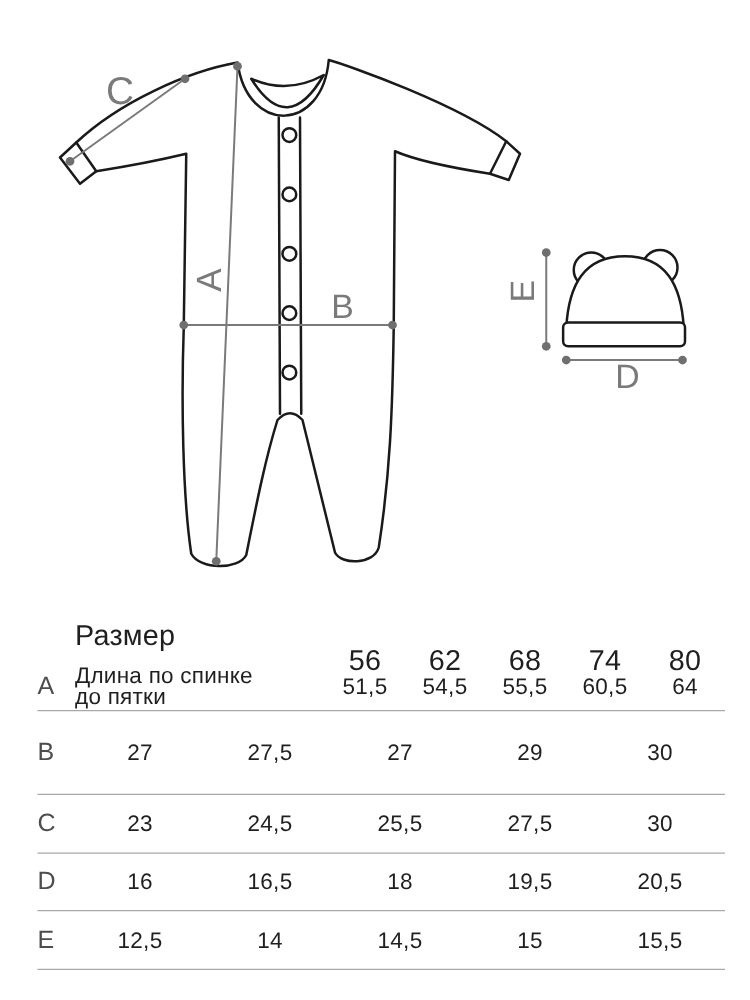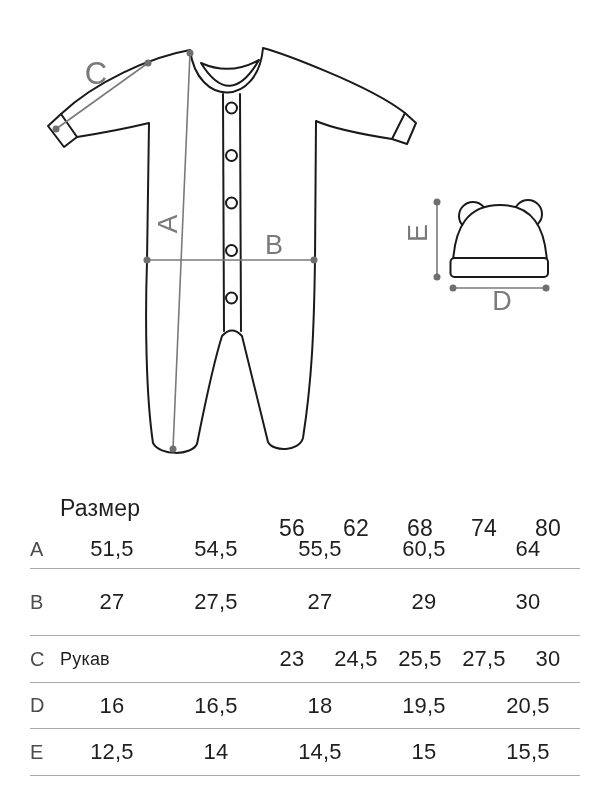--- a/index.html
+++ b/index.html
@@ -15,21 +15,21 @@
   .mdot{fill:#6f6f6f;stroke:none;}
   .mlabel{fill:#7a7a7a;}
   .size-table{position:absolute;top:487px;left:30px;width:550px;}
   .t-row{display:flex;align-items:center;border-bottom:1px solid #a9a9a9;box-sizing:border-box;}
   .t-row.no-line{border-bottom:none;align-items:center;}
   .t-header{height:43px;}
   .cell-letter{width:30px;flex:0 0 30px;font-size:20px;color:#4d4d4d;letter-spacing:.3px;}
   .cell-label{width:200px;flex:0 0 200px;font-size:18px;line-height:17px;letter-spacing:.2px;
               white-space:pre-line;color:#1f1f1f;}
   .t-header .cell-label{font-size:23px;line-height:23px;}
-  .cell-val{flex:1 1 64px;text-align:center;font-size:22px;letter-spacing:.2px;color:#1f1f1f;}
+  .cell-val{flex:1 1 64px;text-align:center;font-size:18px;letter-spacing:.2px;color:#1f1f1f;}
   .t-header .cell-val{font-size:23px;margin-top:40px;}
   .row-a{height:39px;}
   .row-b{height:67px;}
   .row-c{height:47px;}
   .row-d{height:46px;}
   .row-e{height:47px;}
 </style>
 </head>
 <body>
 
@@ -111,39 +111,40 @@
       <div class="cell-label">Размер</div>
       <div class="cell-val">56</div>
       <div class="cell-val">62</div>
       <div class="cell-val">68</div>
       <div class="cell-val">74</div>
       <div class="cell-val">80</div>
     </div>
 
     <div class="t-row row-a">
       <div class="cell-letter">A</div>
+      <div class="cell-label">Длина по спинке
+до пятки</div>
       <div class="cell-val">51,5</div>
       <div class="cell-val">54,5</div>
       <div class="cell-val">55,5</div>
       <div class="cell-val">60,5</div>
       <div class="cell-val">64</div>
     </div>
 
     <div class="t-row row-b">
       <div class="cell-letter">B</div>
       <div class="cell-val">27</div>
       <div class="cell-val">27,5</div>
       <div class="cell-val">27</div>
       <div class="cell-val">29</div>
       <div class="cell-val">30</div>
     </div>
 
     <div class="t-row row-c">
       <div class="cell-letter">C</div>
-      <div class="cell-label">Рукав</div>
       <div class="cell-val">23</div>
       <div class="cell-val">24,5</div>
       <div class="cell-val">25,5</div>
       <div class="cell-val">27,5</div>
       <div class="cell-val">30</div>
     </div>
 
     <div class="t-row row-d">
       <div class="cell-letter">D</div>
       <div class="cell-val">16</div>

